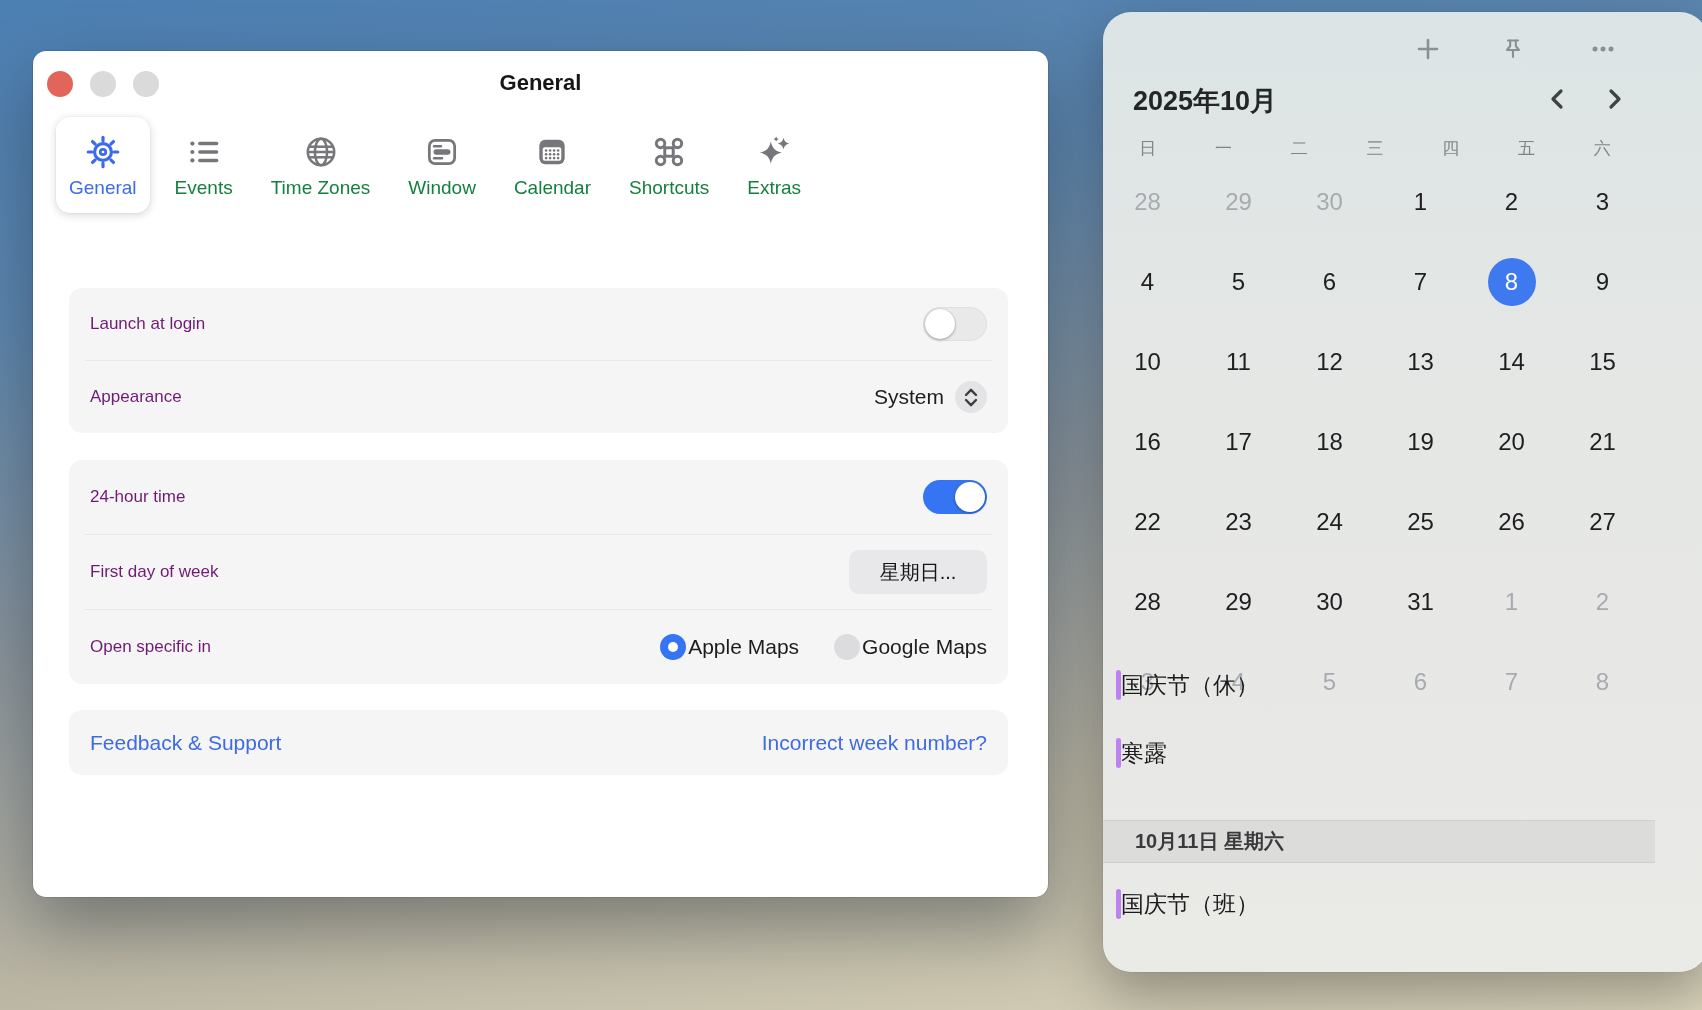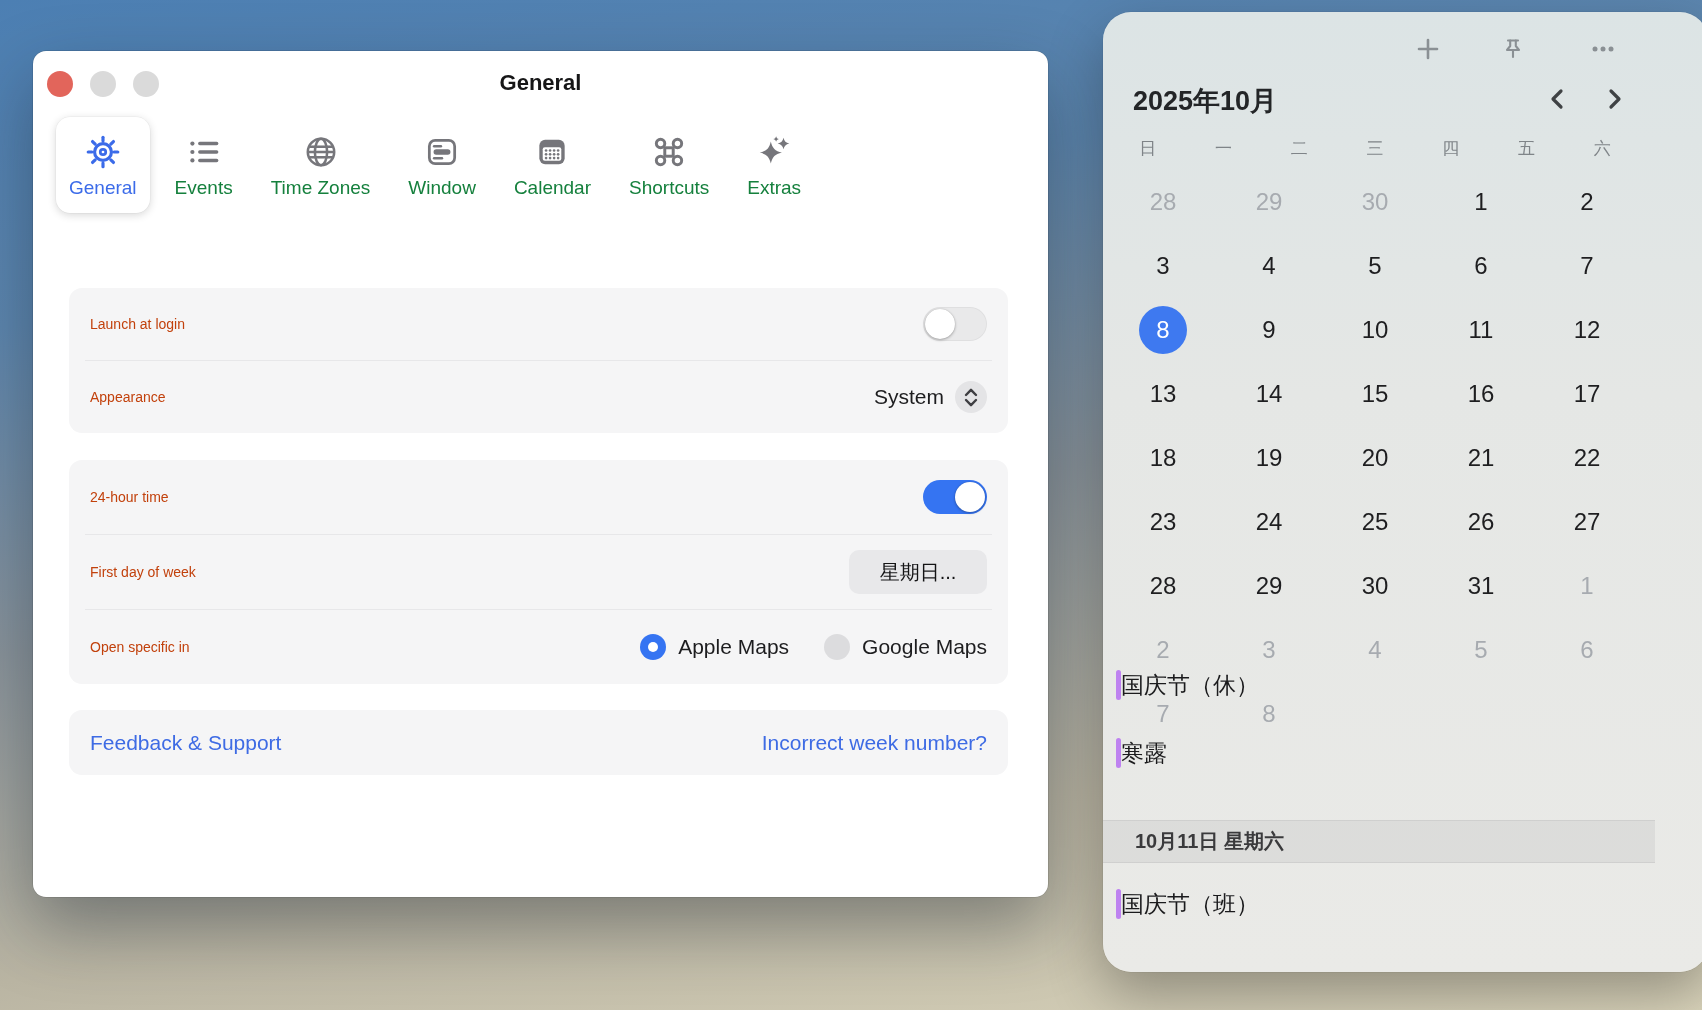--- a/index.html
+++ b/index.html
@@ -34,39 +34,39 @@
 
   .card{ position:absolute; left:36px; width:939px; background:#F5F5F6; border-radius:13px; }
   .card1{ top:237px; height:145px; }
   .card2{ top:409px; height:224px; }
   .card3{ top:659px; height:65px; }
   .row{ display:flex; align-items:center; justify-content:space-between; padding:0 21px; }
   .card1 .row{ height:72px; }
   .card2 .row{ height:74px; }
   .card3 .row{ height:65px; }
   .divider{ height:1px; background:#E7E7E9; margin:0 16px; }
-  .setting-label{ font-size:14px; color:#c2410c; }
+  .setting-label{ font-size:17px; color:#701a75; }
 
   .toggle{ width:64px; height:34px; border-radius:17px; background:#E9E9EA; position:relative;
     box-shadow:inset 0 0 0 1px rgba(0,0,0,.04); }
   .toggle.on{ background:#3574F2; box-shadow:none; }
   .knob{ position:absolute; top:2px; width:30px; height:30px; border-radius:50%; background:#fff;
     box-shadow:0 1px 3px rgba(0,0,0,.3), 0 0 1px rgba(0,0,0,.2); }
   .toggle.off .knob{ left:2px; } .toggle.on .knob{ right:2px; }
 
   .select{ display:flex; align-items:center; gap:11px; }
   .select-value{ font-size:21px; color:#1D1D1F; }
   .stepper{ width:32px; height:32px; border-radius:50%; background:#E4E4E6;
     display:flex; align-items:center; justify-content:center; color:#3E3E42; }
 
   .fdw-button{ height:44px; min-width:138px; padding:0 17px; border-radius:10px; background:#E8E8EA;
     display:flex; align-items:center; justify-content:center; font-size:20px; color:#141415; }
 
   .radio-group{ display:flex; align-items:center; gap:35px; }
-  .radio{ display:flex; align-items:center; gap:12px;text-align:right; }
+  .radio{ display:flex; align-items:center; gap:2px;text-align:right; }
   .radio-circle{ width:26px; height:26px; border-radius:50%; background:#DCDCDE; position:relative; }
   .radio.selected .radio-circle{ background:#3574F2; }
   .radio.selected .radio-circle::after{ content:""; position:absolute; left:8px; top:8px;
     width:10px; height:10px; border-radius:50%; background:#fff; }
   .radio-label{ font-size:21px; color:#1D1D1F; }
 
   .link{ color:#3E6BE4; font-size:21px; cursor:pointer; }
   .bottom-link{ position:absolute; left:57px; top:779px; }
 
   
@@ -82,21 +82,21 @@
   .cal-title{ position:absolute; left:30px; top:71px; font-size:27px; font-weight:600; color:#232527; }
   .nav{ position:absolute; top:74px; width:26px; height:26px; color:#3F4244; display:flex;
     align-items:center; justify-content:center; }
   .nav-prev{ left:442px; } .nav-next{ left:498px; }
 
   .weekdays{ position:absolute; left:7px; top:125px; width:530px; display:grid;
     grid-template-columns:repeat(7,1fr); }
   .weekdays span{ text-align:center; font-size:17px; color:#7F8488; }
 
   .dates{ position:absolute; left:7px; top:158px; width:530px; display:grid;
-    grid-template-columns:repeat(5,1fr); grid-auto-rows:64px; }
+    grid-template-columns:repeat(6,1fr); grid-auto-rows:64px;gap:16px; }
   .day-cell{ display:flex; align-items:center; justify-content:center; }
   .day-num{ font-size:24px; color:#1E1E20; width:48px; height:48px; display:flex;
     align-items:center; justify-content:center; border-radius:50%; }
   .day-num.muted{ color:#A7ABB0; }
   .day-num.selected{ background:#3E79F0; color:#fff; }
 
   .band{ position:absolute; left:0; width:552px; height:43px; background:rgba(106,112,116,.10);
     border-top:1px solid rgba(0,0,0,.055); border-bottom:1px solid rgba(0,0,0,.055);
     display:flex; align-items:center; }
   .band-today{ top:593px; }

